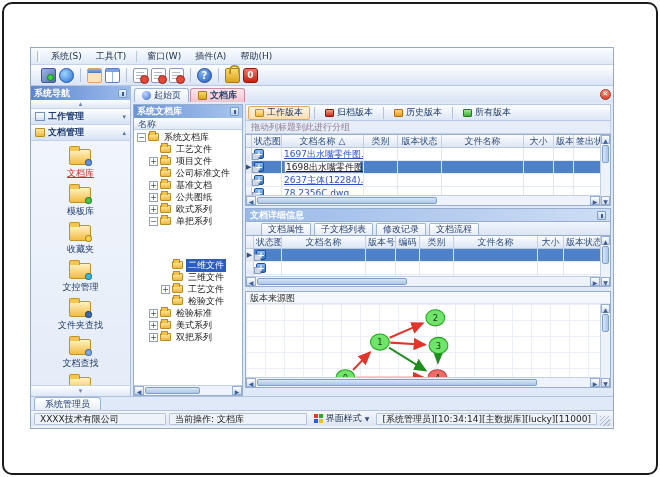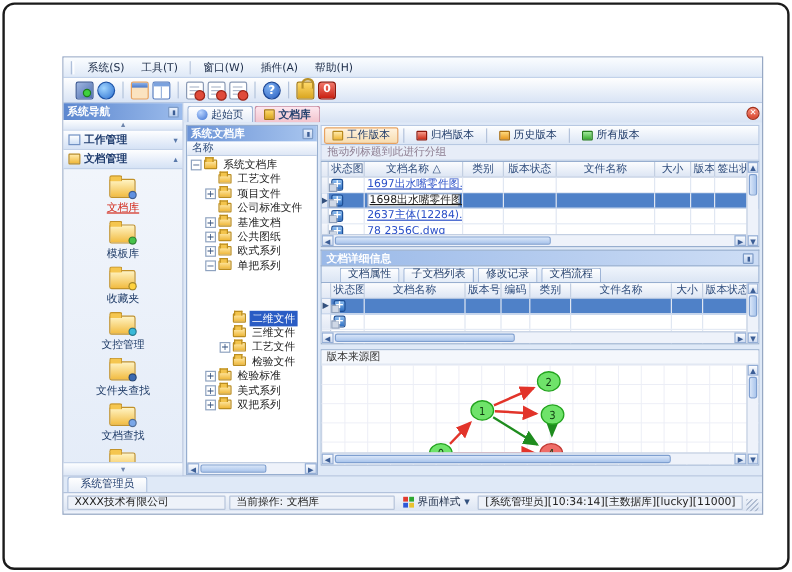--- a/index.html
+++ b/index.html
@@ -1,19 +1,19 @@
 <!DOCTYPE html>
 <html><head>
 <meta charset="utf-8">
 <style>
   * { margin:0; padding:0; box-sizing:border-box; }
   html,body { background:#fff; }
   body { font-family:"DejaVu Sans","Liberation Sans",sans-serif; font-size:9px; color:#222; }
   .canvas { position:relative; width:656px; height:473px; margin:2px; border:2px solid #1b1b1b; border-radius:10px; background:#fff; overflow:hidden; }
-  .appwin { position:absolute; left:48px; top:43px; width:584px; height:382px; background:#edf2fb; border:1px solid #97a8c4; }
+  .appwin { position:absolute; left:26px; top:43px; width:584px; height:382px; background:#edf2fb; border:1px solid #97a8c4; }
 
   
   .menubar { height:17px; display:flex; align-items:center; gap:2px; padding-left:6px;
     background:linear-gradient(#fbfdff,#dfe9f7); border-bottom:1px solid #c2d2ea; }
   .menubar .mitem { padding:1px 6px; color:#1c2c48; cursor:default; }
   .menubar .msep { width:1px; height:11px; background:#b9c6dd; margin:0 2px; }
   .menubar .grip { width:3px; height:11px; border-left:1px solid #aebfda; border-right:1px solid #fff; margin-right:3px; }
   .toolbar { height:21px; display:flex; align-items:center; gap:3px; padding-left:7px;
     background:linear-gradient(#fefefe,#d9e4f5); border-bottom:1px solid #b7c8e2; }
   .toolbar .tsep { width:1px; height:14px; background:#b4c3db; margin:0 3px; }

